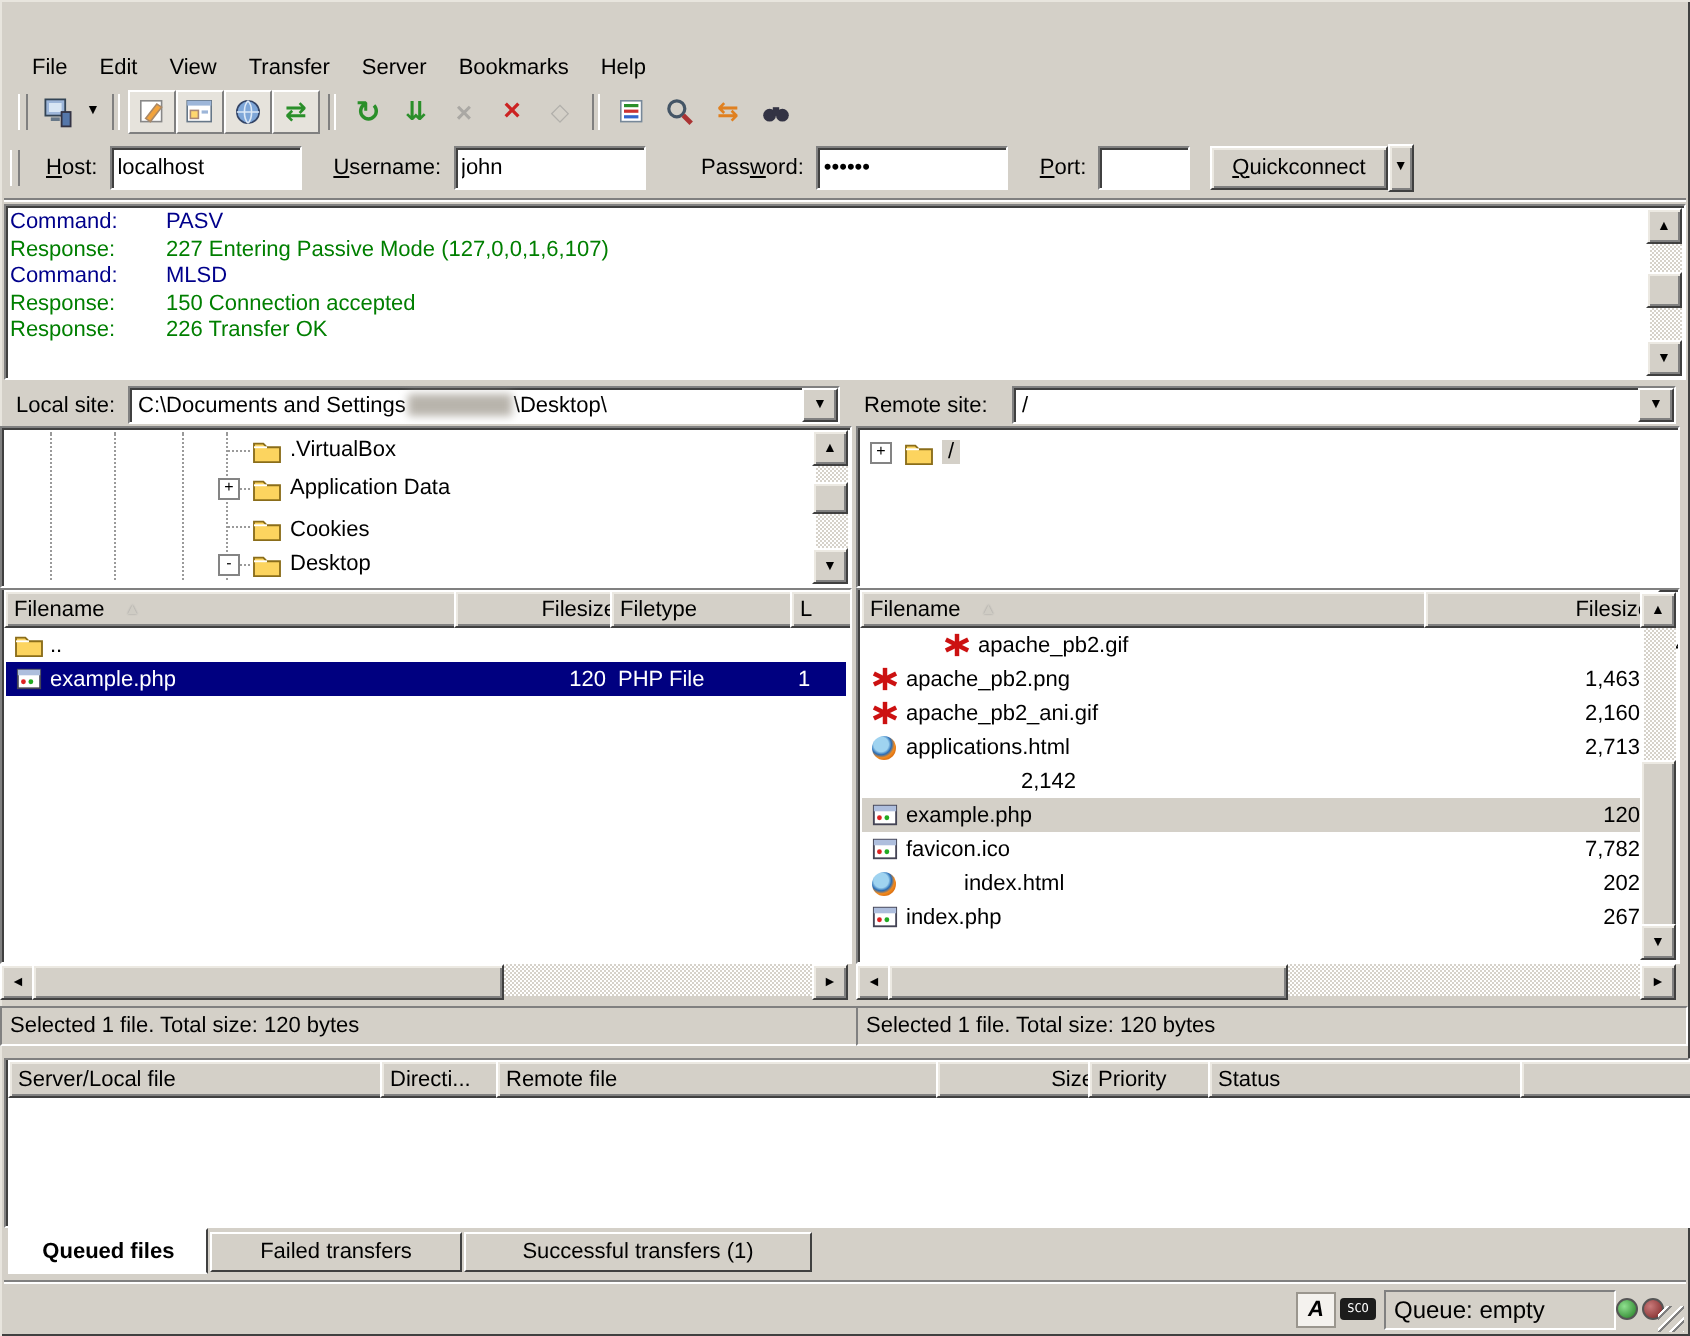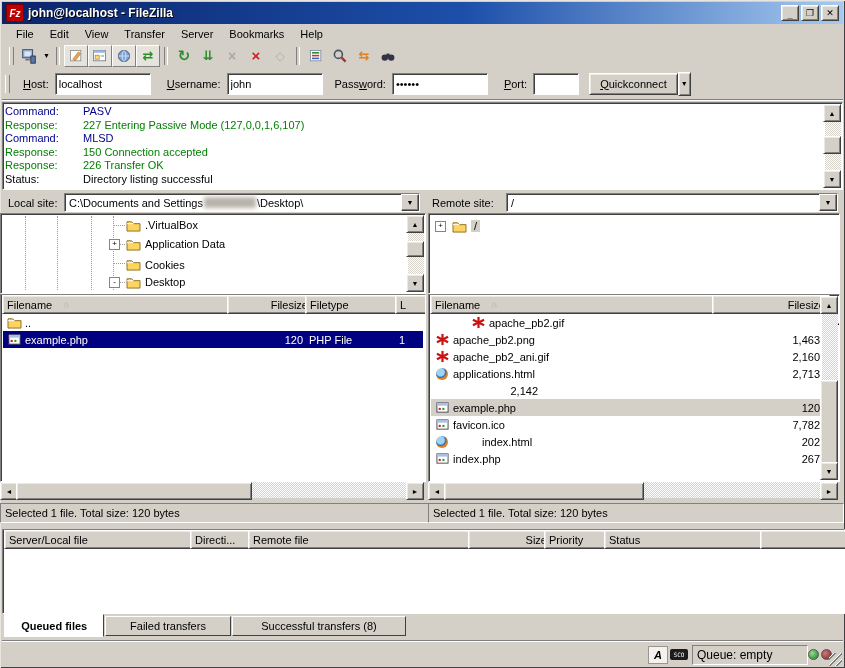--- a/index.html
+++ b/index.html
@@ -107,29 +107,20 @@
   .led{position:absolute;top:8px;width:9px;height:9px;border-radius:50%;border:1px solid #555;}
   #grip{position:absolute;right:1px;bottom:1px;width:13px;height:13px;
        background:repeating-linear-gradient(135deg,transparent 0 3px,#fff 3px 4px,#808080 4px 5px);}
   u{text-decoration:underline;}
 </style>
 </head>
 <body>
 
 <div id="app">
 
-  <div id="titlebar" class="abs">
-    <div id="appicon">Fz</div>
-    <span id="titletext">john@localhost - FileZilla</span>
-    <div class="winbtns">
-      <div class="wbtn raised" style="align-items:flex-end;">_</div>
-      <div class="wbtn raised">❐</div>
-      <div class="wbtn raised">✕</div>
-    </div>
-  </div>
 
   <div id="menubar" class="abs">
       <span class="menu-item">File</span>
       <span class="menu-item">Edit</span>
       <span class="menu-item">View</span>
       <span class="menu-item">Transfer</span>
       <span class="menu-item">Server</span>
       <span class="menu-item">Bookmarks</span>
       <span class="menu-item">Help</span>
     </div>
@@ -239,36 +230,35 @@
         </span>
       </div>
     </div>
 
   <div id="qcbar" class="abs">
     <div class="tb-grip"></div>
     <span class="qc-label" id="qc-host-label"><u>H</u>ost:</span>
     <input class="qc-input sunken" id="qc-host" style="width: 88px;" value="localhost">
     <span class="qc-label" id="qc-user-label" style="margin-left:16px;"><u>U</u>sername:</span>
     <input class="qc-input sunken" id="qc-user" style="width: 88px;" value="john">
-    <span class="qc-label" id="qc-pass-label" style="margin-left:12px;">Pass<u>w</u>ord:</span>
+    <span class="qc-label" id="qc-pass-label" style="margin-left:28px;">Pass<u>w</u>ord:</span>
     <input class="qc-input sunken" id="qc-pass" style="width: 88px;" value="••••••">
     <span class="qc-label" id="qc-port-label" style="margin-left:16px;"><u>P</u>ort:</span>
     <input class="qc-input sunken" id="qc-port" style="width: 38px;">
     <button class="qc-btn raised" id="qc-btn" style="margin-left:10px;"><u>Q</u>uickconnect</button>
     <div class="tb-drop raised" style="height:22px;">▼</div>
   </div>
 
   <div id="logpane" class="abs pane">
     <div id="log-lines">
         <div class="log-line"><span class="log-label lt-command">Command:</span><span class="lt-command">PASV</span></div>
         <div class="log-line"><span class="log-label lt-response">Response:</span><span class="lt-response">227 Entering Passive Mode (127,0,0,1,6,107)</span></div>
         <div class="log-line"><span class="log-label lt-command">Command:</span><span class="lt-command">MLSD</span></div>
         <div class="log-line"><span class="log-label lt-response">Response:</span><span class="lt-response">150 Connection accepted</span></div>
         <div class="log-line"><span class="log-label lt-response">Response:</span><span class="lt-response">226 Transfer OK</span></div>
-        <div class="log-line"><span class="log-label lt-status">Status:</span><span class="lt-status">Directory listing successful</span></div>
       </div>
     <div class="strack" style="right:1px;top:1px;width:16px;bottom:1px;">
       <div class="sbtn" style="right:0;top:0;">▲</div>
       <div class="sthumb" style="right:0;bottom:34px;width:16px;height:16px;"></div>
       <div class="sbtn" style="right:0;bottom:0;">▼</div>
     </div>
   </div>
 
   <span class="site-label" style="left:8px;">Local site:</span>
   <div class="combo" style="left:64px;width:356px;">
@@ -551,21 +541,21 @@
         <div class="hdr-cell right" style="left: 465px; width: 74px;">Size</div>
         <div class="hdr-cell" style="left: 541px; width: 58px;">Priority</div>
         <div class="hdr-cell" style="left: 601px; width: 154px;">Status</div>
         <div class="hdr-cell" style="left: 757px; width: 81px;"></div>
       </div>
   </div>
 
   <div class="tabrow abs" id="tabrow">
       <div class="tab active" style="left: 2px; top: 0px; width: 98.4px; height: 21px;">Queued files</div>
       <div class="tab" style="left: 103.4px; top: 2px; width: 123.2px; height: 18px;">Failed transfers</div>
-      <div class="tab" style="left: 229.6px; top: 2px; width: 172.8px; height: 18px;">Successful transfers (8)</div>
+      <div class="tab" style="left: 229.6px; top: 2px; width: 172.8px; height: 18px;">Successful transfers (1)</div>
     </div>
 
   <div id="statusbar" class="abs">
     <div id="dtype">A</div>
     <div id="speedbadge">SCO</div>
     <div id="queuebox">Queue: empty</div>
     <div class="led" style="left:806px;background:radial-gradient(circle at 35% 35%,#8fe08f,#1f7a1f);"></div>
     <div class="led" style="left:819px;background:radial-gradient(circle at 35% 35%,#c97a7a,#7a2424);"></div>
     <div id="grip"></div>
   </div>

